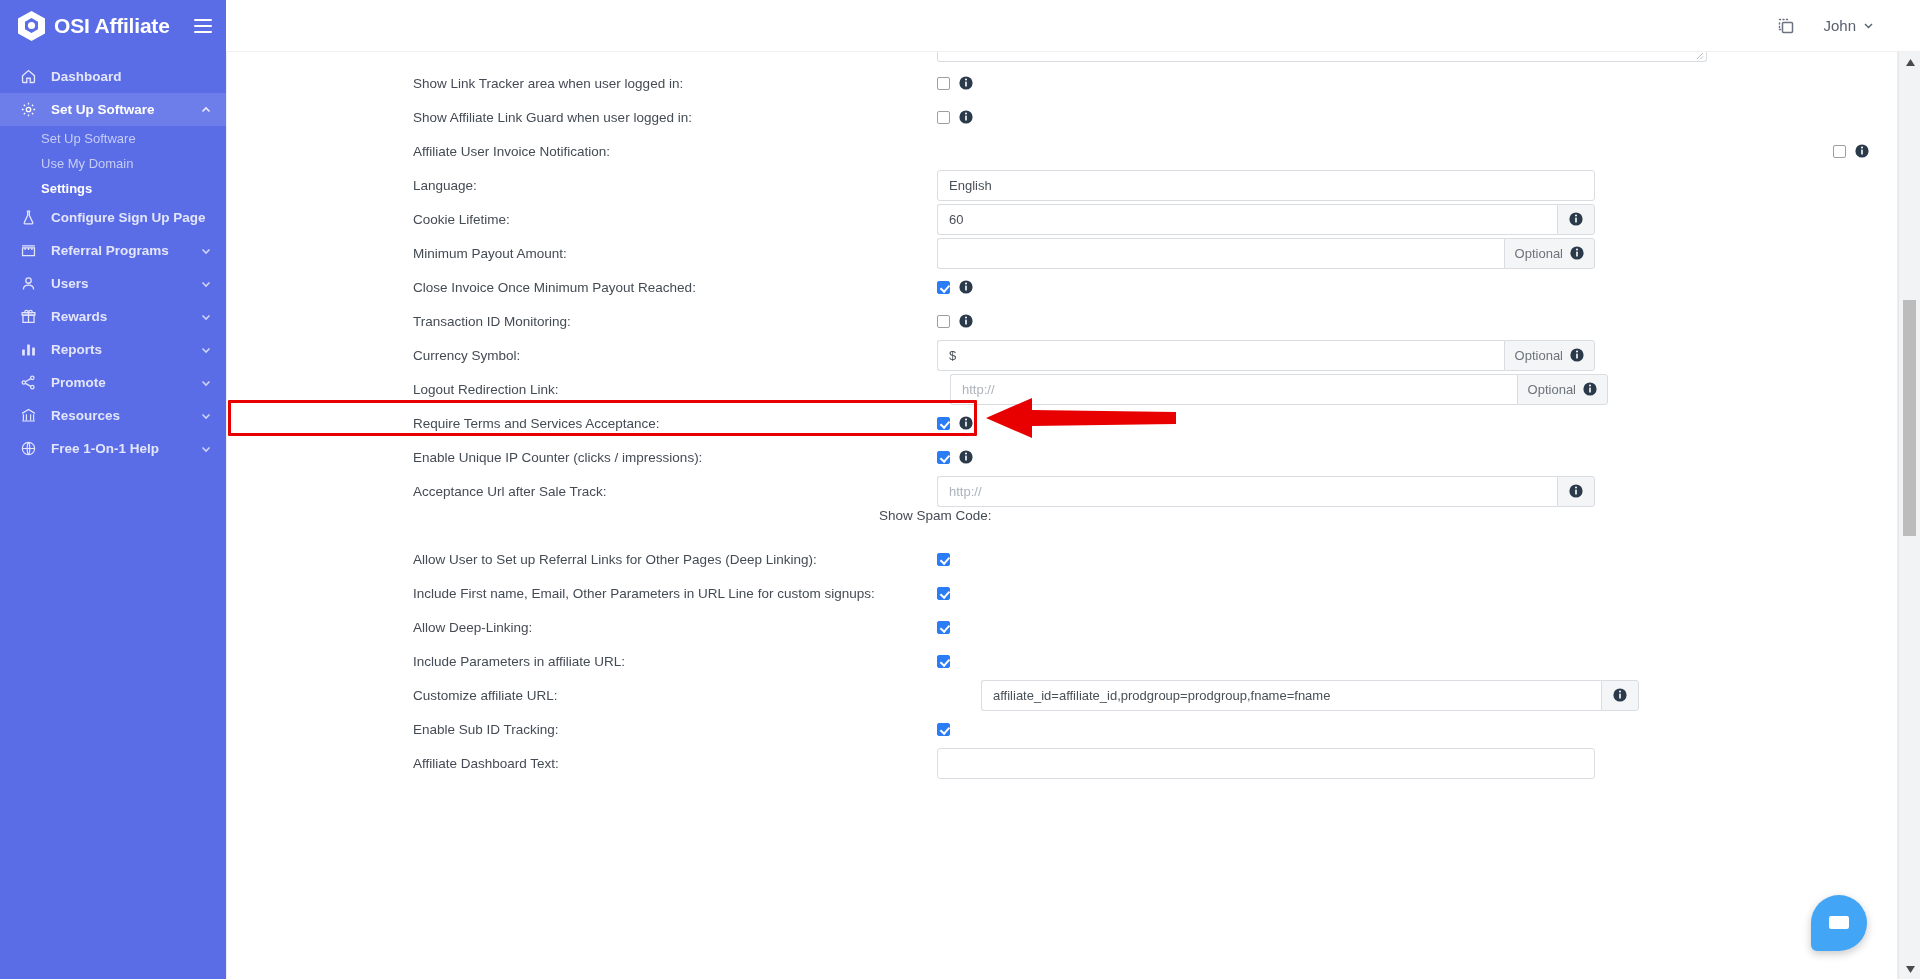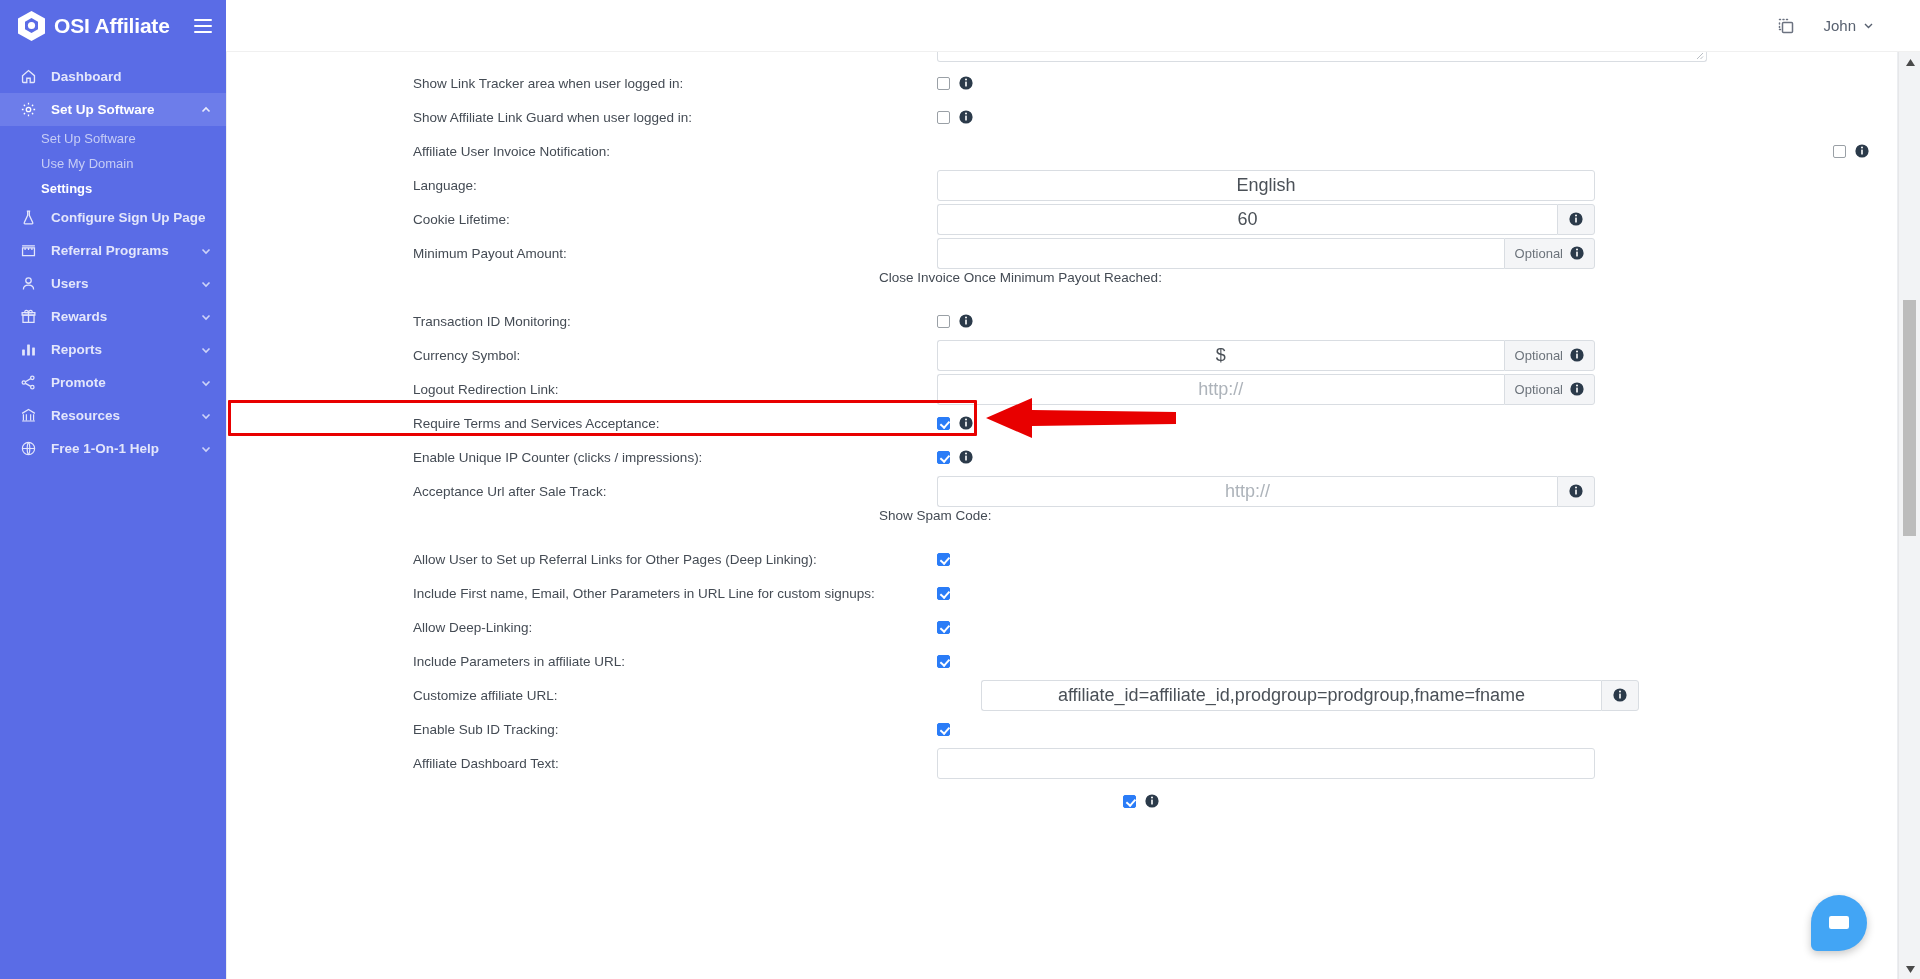--- a/index.html
+++ b/index.html
@@ -146,23 +146,23 @@
   .info-ic { width: 14px; height: 14px; flex: 0 0 14px; cursor: pointer; }
   .info-ic svg { width: 14px; height: 14px; display: block; }
 
   
   .input-wrap { display: flex; align-items: stretch; width: 658px; }
   .txt {
     flex: 1; height: 31px;
     border: 1px solid #d9dde2;
     border-radius: 3px;
     padding: 0 11px;
-    font-size: 18px; color: #4a5057;
+    font-size: 13px; color: #4a5057;
     font-family: "Liberation Sans", sans-serif;
-    background: #fff; outline: none; text-align: center;
+    background: #fff; outline: none;
   }
   .txt::placeholder { color: #adb3ba; }
   .txt.has-addon { border-radius: 3px 0 0 3px; border-right: none; }
   .addon {
     display: flex; align-items: center; gap: 7px;
     height: 31px; padding: 0 10px;
     background: #f4f5f7;
     border: 1px solid #d9dde2;
     border-radius: 0 3px 3px 0;
     font-size: 13px; color: #6c737b;
@@ -494,21 +494,21 @@
                       <svg viewBox="0 0 14 14">
                         <circle cx="7" cy="7" r="6.6" fill="#2b3a4a"></circle>
                         <rect x="6.2" y="5.6" width="1.6" height="5" rx="0.5" fill="#fff"></rect>
                         <circle cx="7" cy="3.6" r="1" fill="#fff"></circle>
                       </svg>
                     </span>
                   </div>
                 </div>
               </div>
             </div>
-            <div class="row" style="height: 34px; flex-direction: column;">
+            <div class="row" style="height: 34px;">
               <div class="row-label">Close Invoice Once Minimum Payout Reached:</div>
               <div class="row-control">
                 <span class="cb checked"></span>
                 <span class="info-ic">
                   <svg viewBox="0 0 14 14">
                     <circle cx="7" cy="7" r="6.6" fill="#2b3a4a"></circle>
                     <rect x="6.2" y="5.6" width="1.6" height="5" rx="0.5" fill="#fff"></rect>
                     <circle cx="7" cy="3.6" r="1" fill="#fff"></circle>
                   </svg>
                 </span>
@@ -538,21 +538,21 @@
                       <svg viewBox="0 0 14 14">
                         <circle cx="7" cy="7" r="6.6" fill="#2b3a4a"></circle>
                         <rect x="6.2" y="5.6" width="1.6" height="5" rx="0.5" fill="#fff"></rect>
                         <circle cx="7" cy="3.6" r="1" fill="#fff"></circle>
                       </svg>
                     </span>
                   </div>
                 </div>
               </div>
             </div>
-            <div class="row" style="height: 34px;">
+            <div class="row" style="height: 34px; gap: 13px;">
               <div class="row-label">Logout Redirection Link:</div>
               <div class="row-control">
                 <div class="input-wrap">
                   <input type="text" class="txt has-addon" placeholder="http://" style="">
                   <div class="addon">
                     <span>Optional</span>
                     <span class="info-ic">
                       <svg viewBox="0 0 14 14">
                         <circle cx="7" cy="7" r="6.6" fill="#2b3a4a"></circle>
                         <rect x="6.2" y="5.6" width="1.6" height="5" rx="0.5" fill="#fff"></rect>

